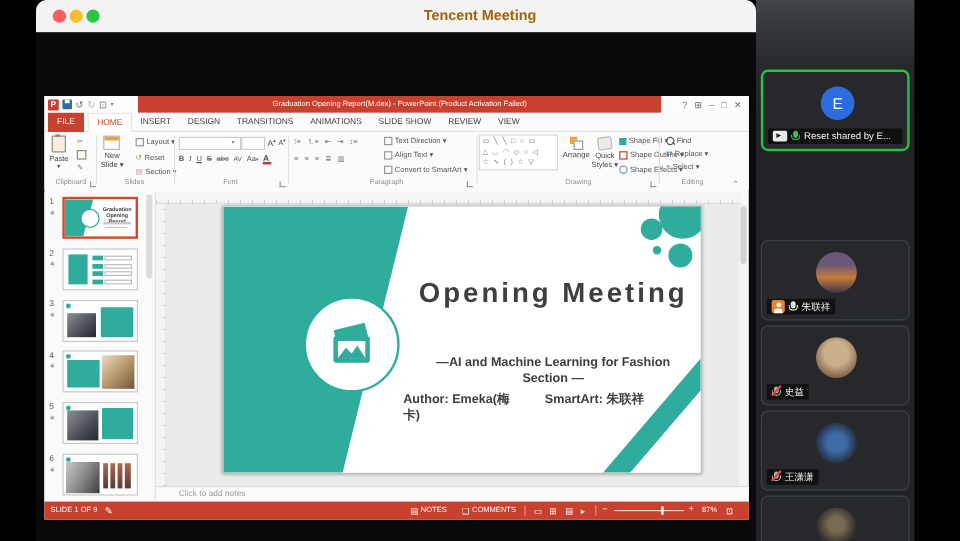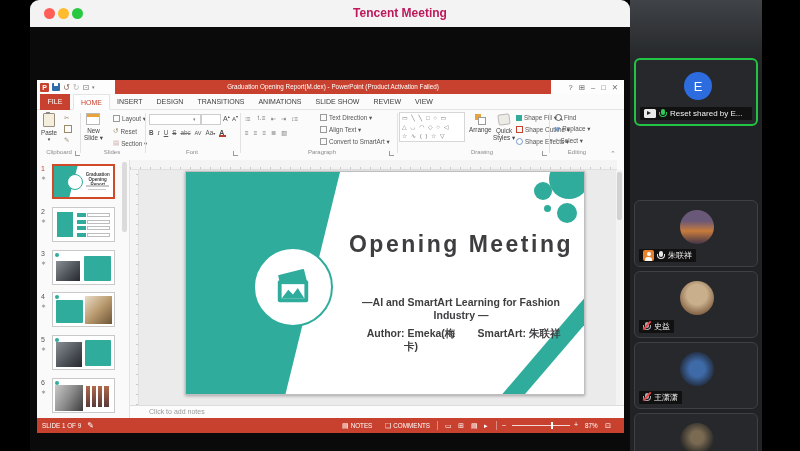--- a/index.html
+++ b/index.html
@@ -3,21 +3,21 @@
 <meta charset="utf-8">
 <style>
   html,body{margin:0;padding:0;}
   body{width:800px;height:451px;background:#000;position:relative;overflow:hidden;
        font-family:"Liberation Sans","DejaVu Sans",sans-serif;-webkit-font-smoothing:antialiased;}
   .abs{position:absolute;}
   
   #macbar{position:absolute;left:30px;top:0;width:600px;height:27px;background:#F4F3F3;border-radius:9px 9px 0 0;}
   .dot{position:absolute;top:8px;width:11px;height:11px;border-radius:50%;}
   #mactitle{position:absolute;left:240px;top:0;width:260px;height:27px;line-height:27px;text-align:center;
-            font-size:12px;font-weight:bold;color:#be185d;}
+            font-size:12px;font-weight:bold;color:#a16207;}
   
   #shared{position:absolute;left:30px;top:27px;width:600px;height:424px;background:#0a0a0a;}
   
   #ppt{position:absolute;left:37px;top:80px;width:587px;height:353px;background:#FBFBFB;font-size:7px;color:#444;}
   .qat{position:absolute;left:0;top:0;width:78px;height:14px;background:#FDFDFD;display:flex;align-items:center;gap:3px;padding-left:3px;box-sizing:border-box;}
   .pptlogo{width:9px;height:9px;background:#C8402E;color:#fff;font-size:7px;font-weight:bold;text-align:center;line-height:9px;border-radius:1px;}
   .saveic{width:8px;height:8px;background:#2E6DA8;border-radius:1px;position:relative;}
   .saveic::after{content:"";position:absolute;left:2px;top:0;width:4px;height:3px;background:#fff;}
   .qglyph{font-size:8px;color:#8a6a5a;}
   .tbar{position:absolute;left:78px;top:0;width:436px;height:14px;background:#C8402E;color:#fff;
@@ -85,21 +85,21 @@
   .vruler{position:absolute;left:0;top:10px;width:9px;height:235px;background:#F4F4F4;border-right:1px solid #E0E0E0;
           background-image:repeating-linear-gradient(0deg,#C9C9C9 0 1px,transparent 1px 10px);background-size:3px 100%;background-position:6px 0;background-repeat:no-repeat;box-sizing:border-box;}
   .slide{position:absolute;left:55px;top:11px;width:400px;height:224px;background:#fff;border:1px solid #BFBFBF;
          box-shadow:0 1px 3px rgba(0,0,0,.3);box-sizing:border-box;overflow:hidden;}
   .bigpoly{position:absolute;left:0;top:0;width:100%;height:100%;background:#2FAC9B;clip-path:polygon(0 0,38.7% 0,25% 100%,0 100%);}
   .band{position:absolute;left:0;top:0;width:100%;height:100%;background:#2FAC9B;clip-path:polygon(79.5% 100%,100% 57%,100% 69%,85.2% 100%);}
   .deco{position:absolute;border-radius:50%;background:#2FAC9B;}
   .iconcirc{position:absolute;left:67px;top:75px;width:80px;height:80px;border-radius:50%;background:#fff;border:2px solid #2FAC9B;box-sizing:border-box;display:flex;align-items:center;justify-content:center;}
   .stitle{position:absolute;left:150px;top:58px;width:250px;text-align:center;font-size:23px;font-weight:bold;color:#3e3e40;letter-spacing:2.5px;line-height:28px;}
   .ssub{position:absolute;left:150px;top:124px;width:250px;text-align:center;font-size:10.5px;font-weight:bold;color:#3e3e40;line-height:13px;}
-  .sauth{position:absolute;top:155px;font-size:10.5px;font-weight:bold;color:#3e3e40;text-align:center;line-height:13px;}
+  .sauth{position:absolute;top:155px;font-size:10.5px;font-weight:bold;color:#3e3e40;text-align:left;line-height:13px;}
   .scroll-v{position:absolute;left:579px;top:90px;width:7px;height:235px;background:#F3F3F3;}
   .scroll-v .thumb{position:absolute;left:1px;top:2px;width:5px;height:48px;background:#D2D2D2;border-radius:2px;}
   
   .notes{position:absolute;left:93px;top:325px;width:494px;height:13px;background:#FCFCFC;border-top:1px solid #DCDCDC;box-sizing:border-box;color:#9a9a9a;font-size:7px;line-height:12px;padding-left:19px;}
   .status{position:absolute;left:0;top:338px;width:587px;height:15px;background:#C8402E;color:#fff;font-size:6.3px;display:flex;align-items:center;}
   .status .lft{position:absolute;left:5px;display:flex;gap:6px;align-items:center;}
   .st-item{position:absolute;display:flex;align-items:center;gap:2px;color:#fff;}
   .vline{position:absolute;top:3px;width:1px;height:9px;background:rgba(255,255,255,.4);}
   .ztrack{position:absolute;left:475px;top:7px;width:58px;height:1px;background:rgba(255,255,255,.8);}
   .zthumb{position:absolute;left:514px;top:4px;width:2px;height:7px;background:#fff;}
@@ -385,22 +385,22 @@
           <rect x="9" y="3" width="30" height="21" rx="2" fill="#2FAC9B" stroke="#fff" stroke-width="2" transform="rotate(-14 24 13)"></rect>
           <rect x="8" y="13" width="32" height="23" rx="2" fill="#2FAC9B"></rect>
           <rect x="12" y="17" width="24" height="15" fill="#fff"></rect>
           <path d="M12 32 L19 23 L24 28 L29 21 L36 32 Z" fill="#2FAC9B"></path>
         </svg>
       </div>
       <div class="stitle">
         <div>Opening Meeting</div>
       </div>
       <div class="ssub">
-        <div>—AI and SmartArt Learning for Fashion</div>
-        <div>Industry —</div>
+        <div>—AI and Machine Learning for Fashion</div>
+        <div>Section —</div>
       </div>
       <div class="sauth" style="left:150px;width:150px">
         <div>Author: Emeka(梅</div>
         <div>卡)</div>
       </div>
       <div class="sauth" style="left:268px;width:130px">
         <div>SmartArt: 朱联祥</div>
       </div>
     </div>
   </div>

